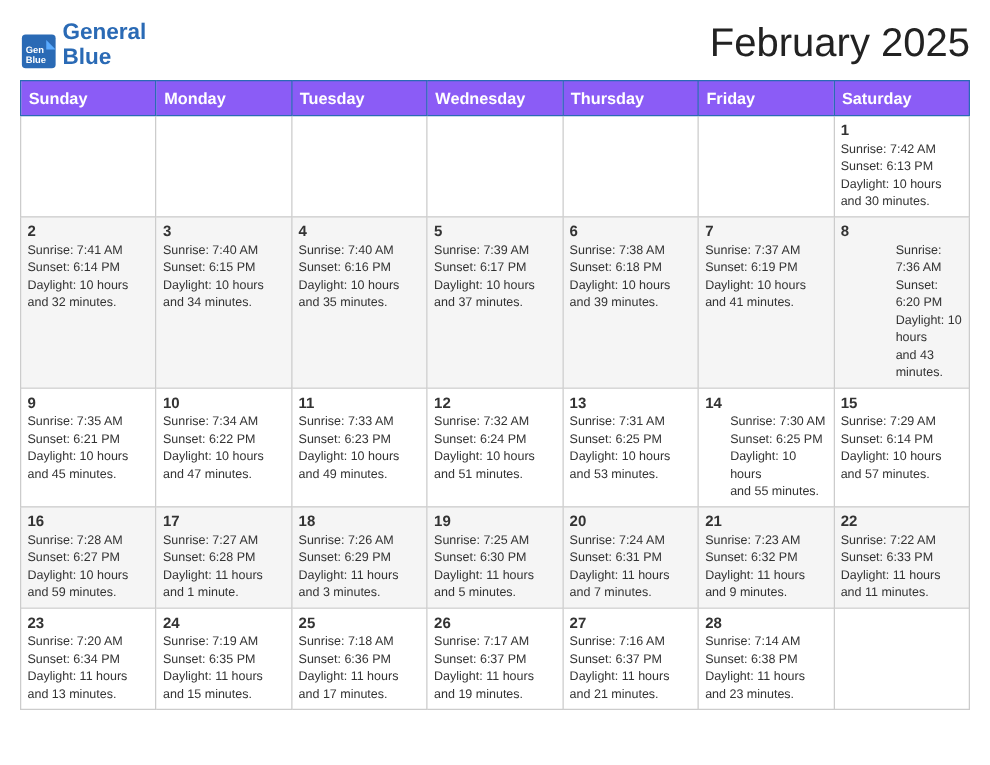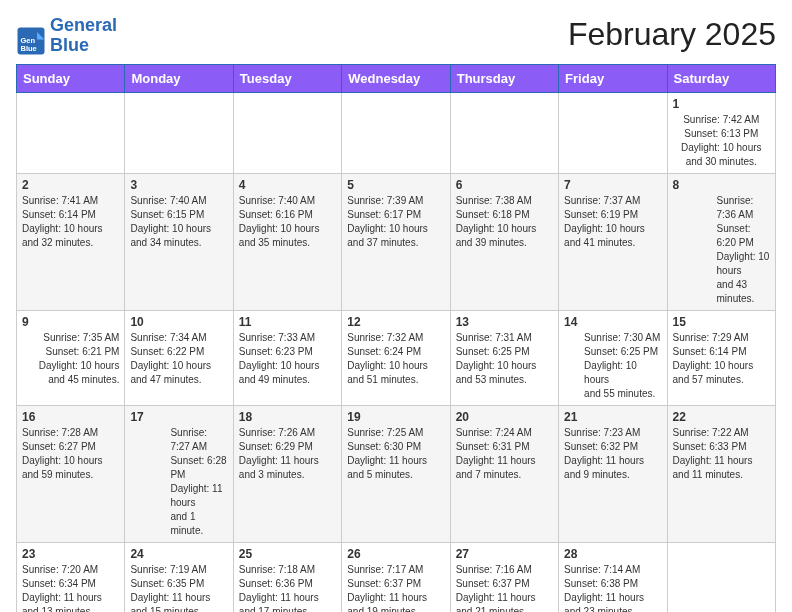--- a/index.html
+++ b/index.html
@@ -125,21 +125,21 @@
   <tbody id="calendar-body">
   <tr>
         <td class="empty-cell"></td>
         <td class="empty-cell"></td>
         <td class="empty-cell"></td>
         <td class="empty-cell"></td>
         <td class="empty-cell"></td>
         <td class="empty-cell"></td>
         <td>
           <span class="day-num">1</span>
-          <div class="day-info" style="white-space: pre-line; text-align: center;">Sunrise: 7:42 AM
+          <div class="day-info" style="white-space: pre-line;">Sunrise: 7:42 AM
 Sunset: 6:13 PM
 Daylight: 10 hours
 and 30 minutes.</div>
         </td>
       </tr>
       <tr>
         <td>
           <span class="day-num">2</span>
           <div class="day-info" style="white-space: pre-line;">Sunrise: 7:41 AM
 Sunset: 6:14 PM
@@ -185,21 +185,21 @@
           <span class="day-num">8</span>
           <div class="day-info" style="white-space: pre-line; margin-left: 44px;">Sunrise: 7:36 AM
 Sunset: 6:20 PM
 Daylight: 10 hours
 and 43 minutes.</div>
         </td>
       </tr>
       <tr>
         <td>
           <span class="day-num">9</span>
-          <div class="day-info" style="white-space: pre-line; text-align: right;">Sunrise: 7:35 AM
+          <div class="day-info" style="white-space: pre-line;">Sunrise: 7:35 AM
 Sunset: 6:21 PM
 Daylight: 10 hours
 and 45 minutes.</div>
         </td>
         <td>
           <span class="day-num">10</span>
           <div class="day-info" style="white-space: pre-line;">Sunrise: 7:34 AM
 Sunset: 6:22 PM
 Daylight: 10 hours
 and 47 minutes.</div>
@@ -243,21 +243,21 @@
       <tr>
         <td>
           <span class="day-num">16</span>
           <div class="day-info" style="white-space: pre-line;">Sunrise: 7:28 AM
 Sunset: 6:27 PM
 Daylight: 10 hours
 and 59 minutes.</div>
         </td>
         <td>
           <span class="day-num">17</span>
-          <div class="day-info" style="white-space: pre-line; margin-left: 40px;">Sunrise: 7:27 AM
+          <div class="day-info" style="white-space: pre-line;">Sunrise: 7:27 AM
 Sunset: 6:28 PM
 Daylight: 11 hours
 and 1 minute.</div>
         </td>
         <td>
           <span class="day-num">18</span>
           <div class="day-info" style="white-space: pre-line;">Sunrise: 7:26 AM
 Sunset: 6:29 PM
 Daylight: 11 hours
 and 3 minutes.</div>

